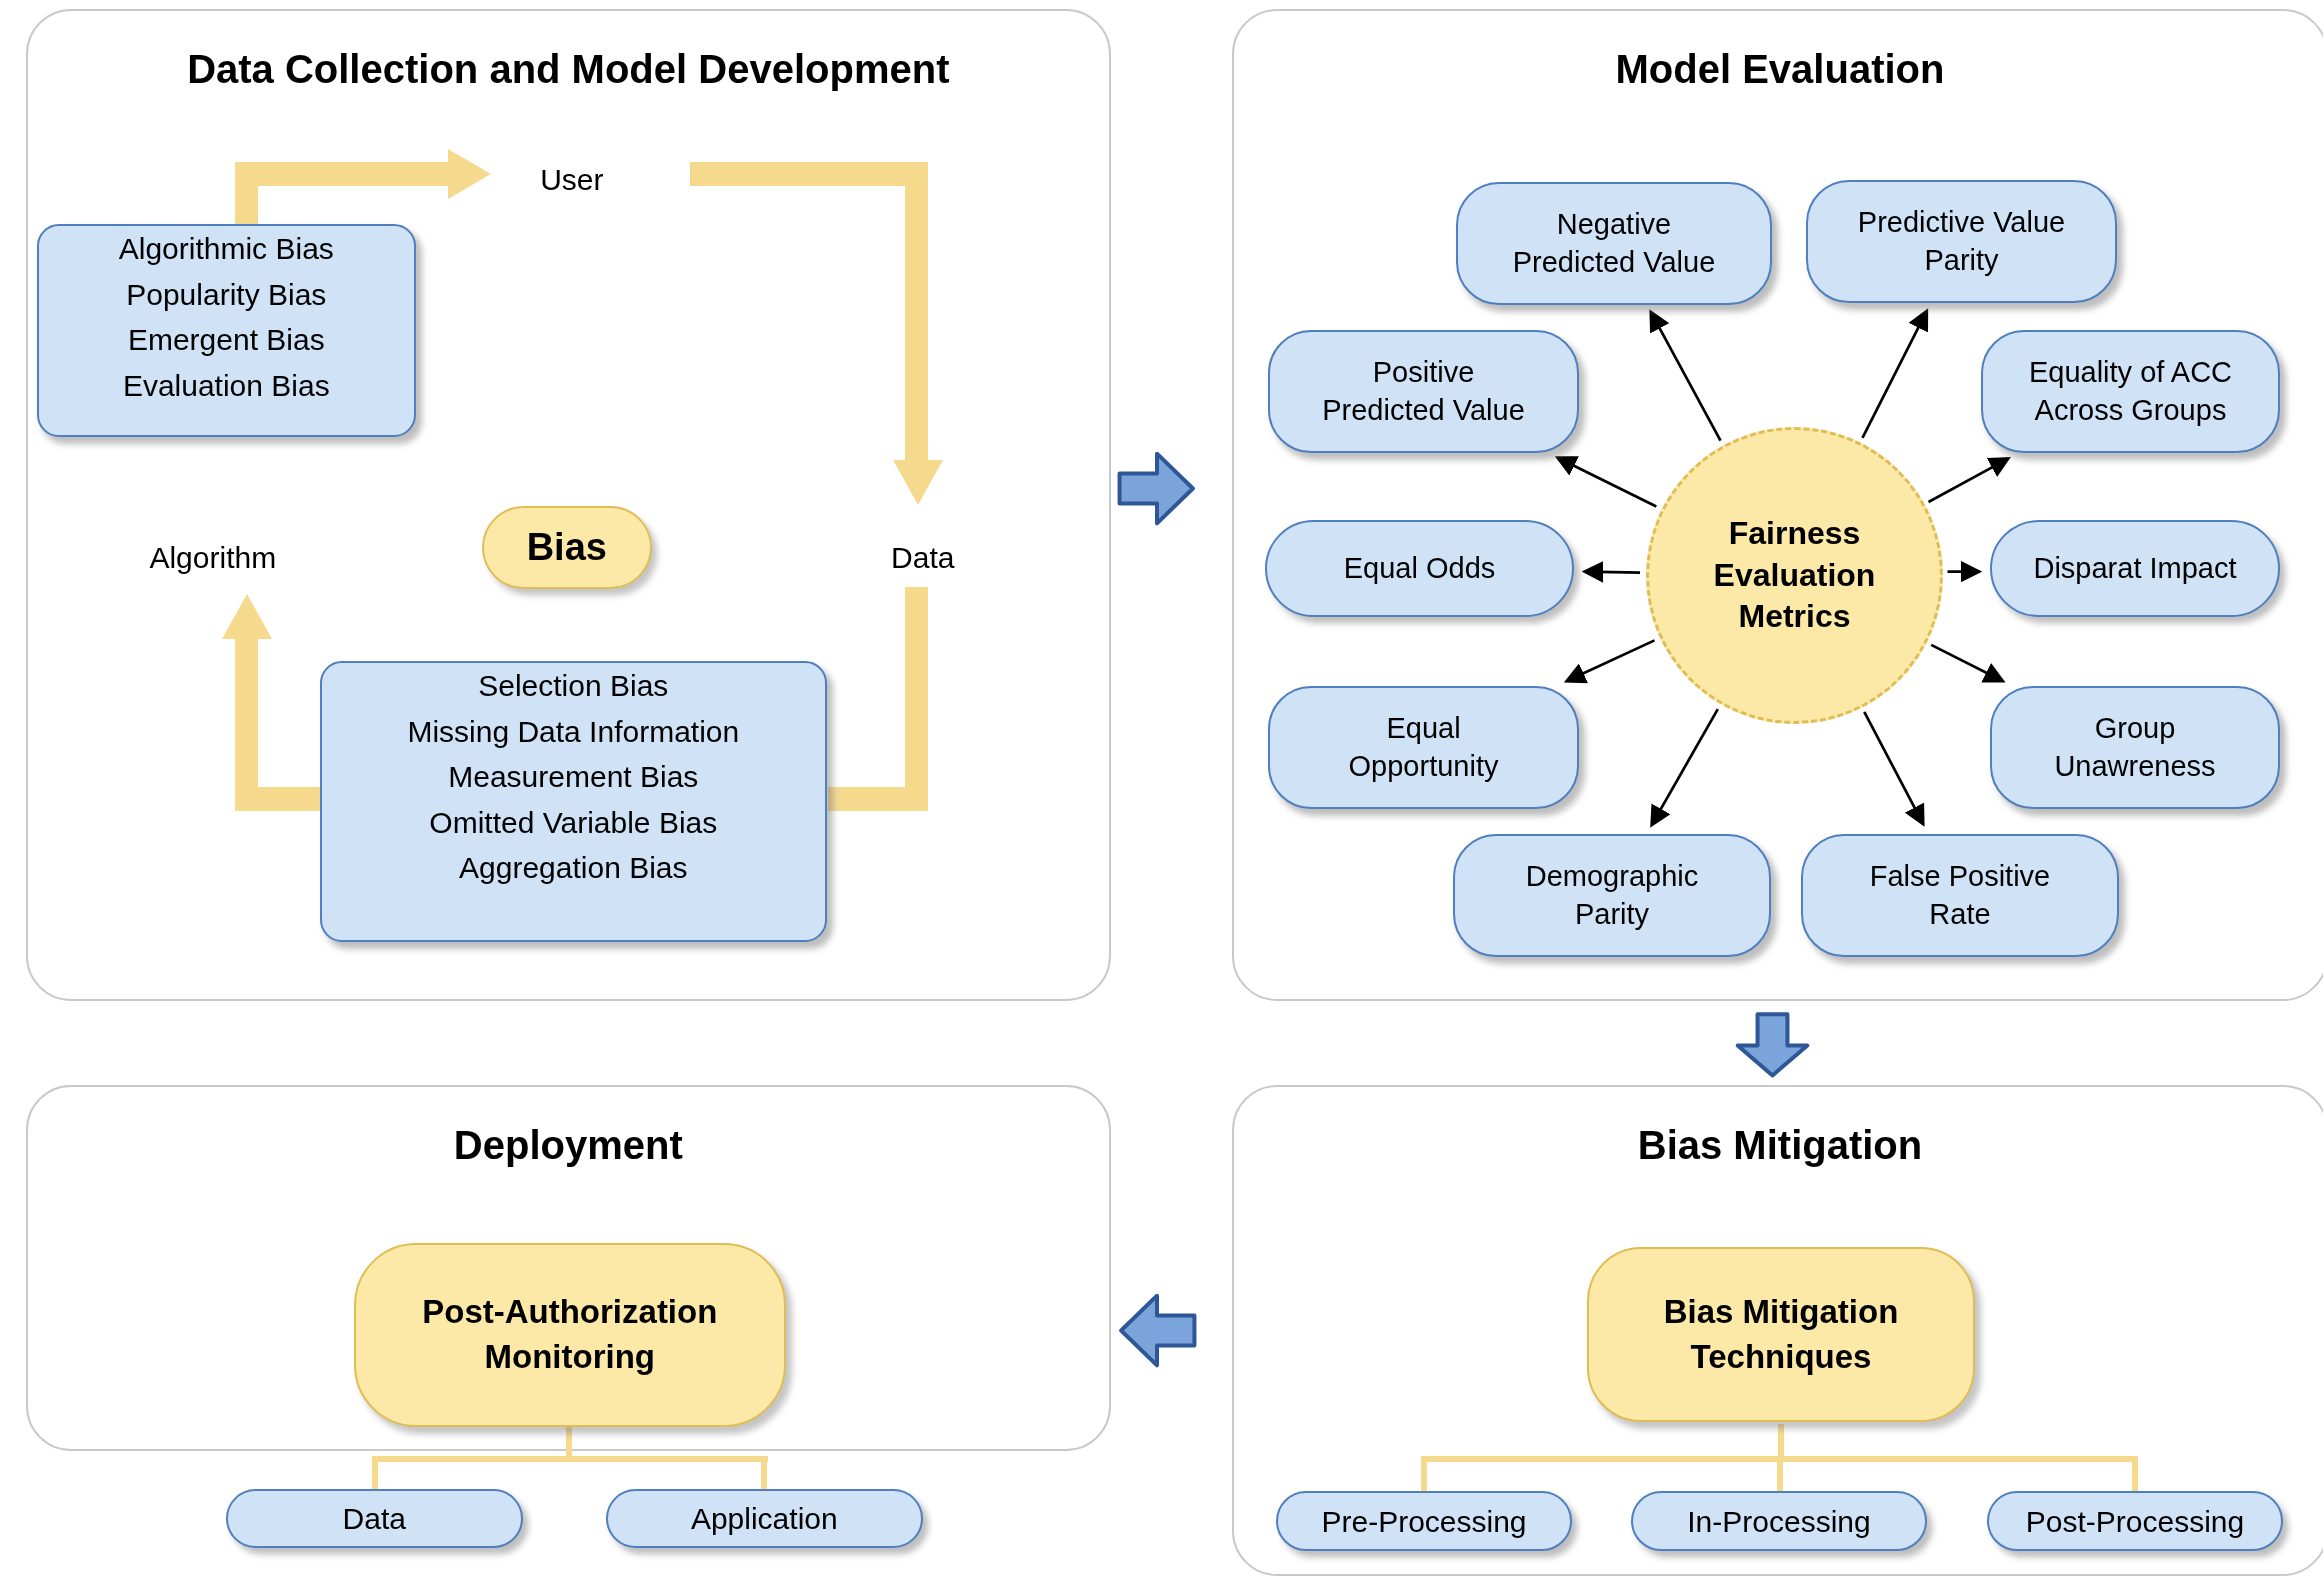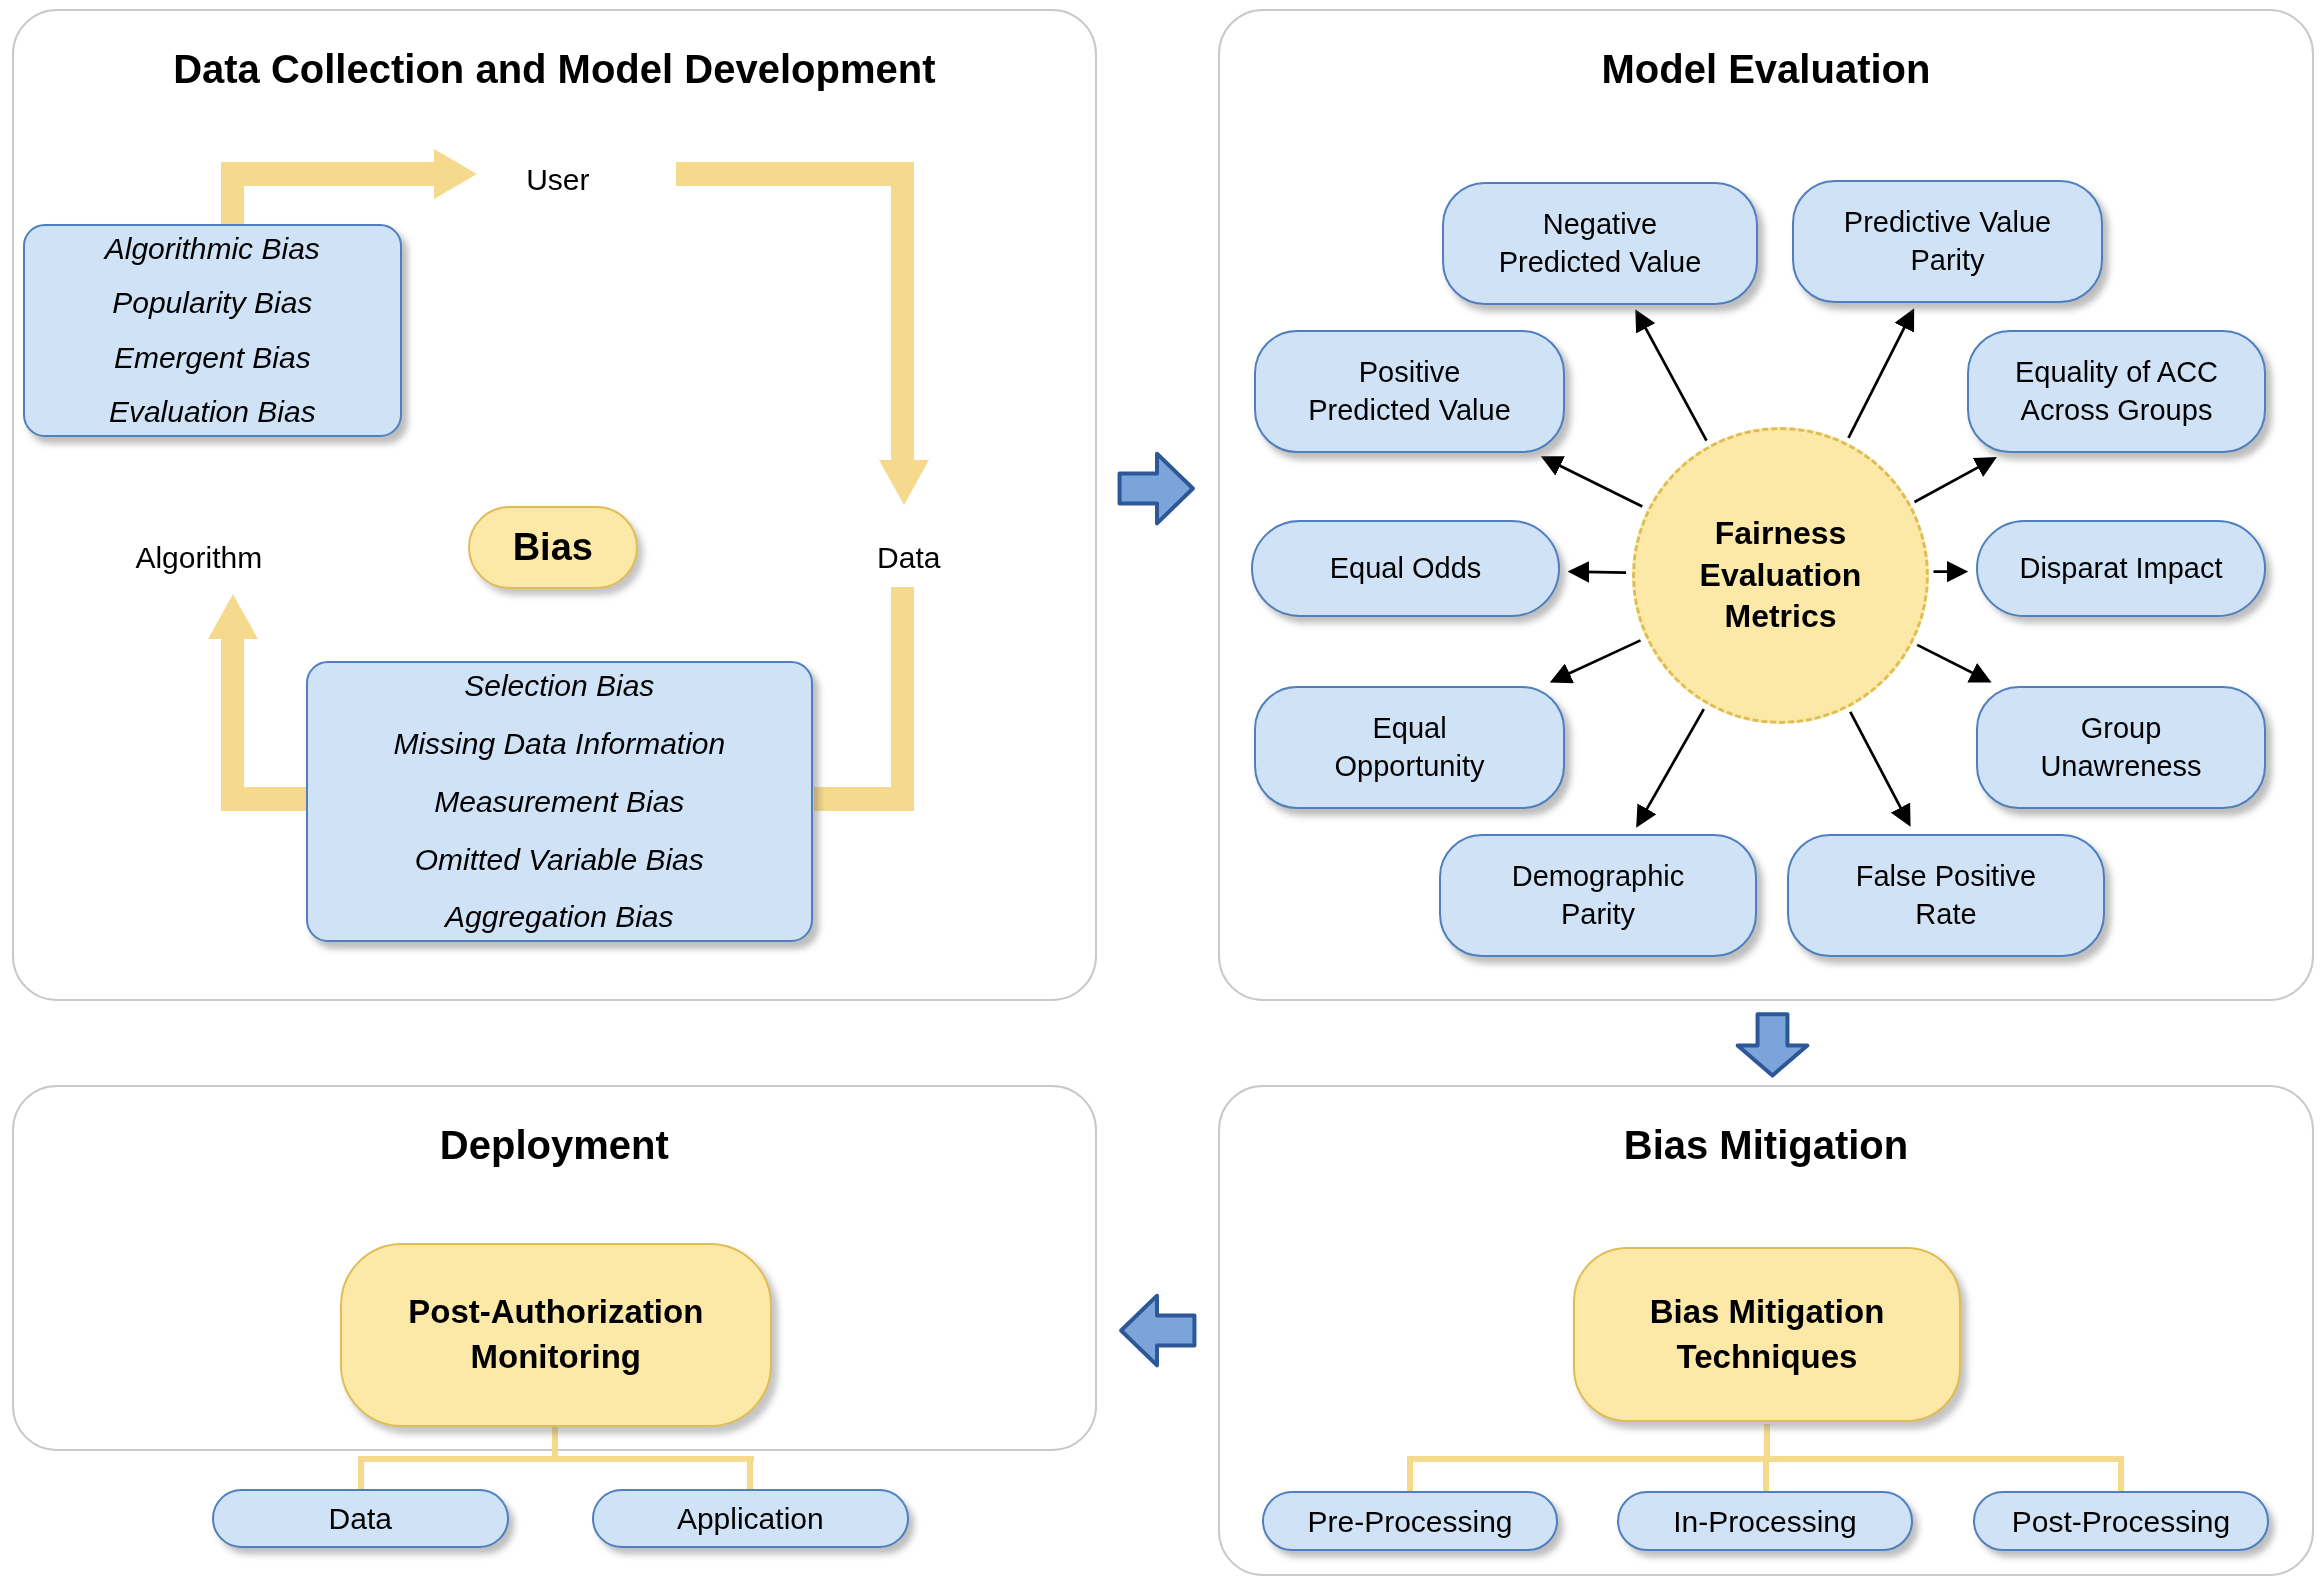--- a/index.html
+++ b/index.html
@@ -1,23 +1,23 @@
 <!DOCTYPE html>
 <html style="font-size:14.5px"><head>
 <meta charset="utf-8">
 <style>
   * { margin:0; padding:0; box-sizing:border-box; }
   html,body { background:#ffffff; }
   body { font-family:"Liberation Sans","DejaVu Sans",sans-serif; color:#000; }
   .canvas { position:relative; width:2324px; height:1587px; background:#ffffff; overflow:hidden; }
-  .panel { position:absolute; background:#ffffff; border:2.7px solid #c9c9c9; border-radius:45px; }
+  .panel { position:absolute; background:#ffffff; border:2.7px solid #c9c9c9; border-radius:45px;margin-left:14px; }
   .panel-title { position:absolute; left:0; right:0; text-align:center; font-size:40px; font-weight:bold; z-index:3; }
   .bluebox { position:absolute; z-index:2; background:#cfe2f6; border:2.7px solid #4f7fbf; border-radius:22px;
              box-shadow:5.4px 6.3px 6.3px rgba(110,110,110,.45); display:flex; flex-direction:column; align-items:center;
-             justify-content:space-between; text-align:center; font-size:30px; line-height:1.52;font-style:italic; }
+             justify-content:flex-start; text-align:center; font-size:30px; line-height:1.52; }
   .pill { position:absolute; z-index:2; background:#cfe2f6; border:2.7px solid #4f7fbf; border-radius:43px;
           box-shadow:5.4px 6.3px 6.3px rgba(110,110,110,.45); display:flex; align-items:center; justify-content:center;
           text-align:center; font-size:29px; line-height:1.3; }
   .pill-sm { border-radius:31px; font-size:30px; white-space:nowrap; }
   .nowrap { white-space:nowrap; }
   .yellow { position:absolute; z-index:2; background:#fce9a8; border:2.7px solid #e0bd54; display:flex; align-items:center;
             justify-content:center; text-align:center; font-weight:bold; box-shadow:5.4px 6.3px 6.3px rgba(110,110,110,.4); }
   .circle { border-radius:50%; border:3.6px dashed #e0bd54; font-size:32px; line-height:1.3; box-shadow:none; }
   .yline { position:absolute; z-index:1; background:#f5da8e; }
   .tri { position:absolute; z-index:1; width:0; height:0; }

